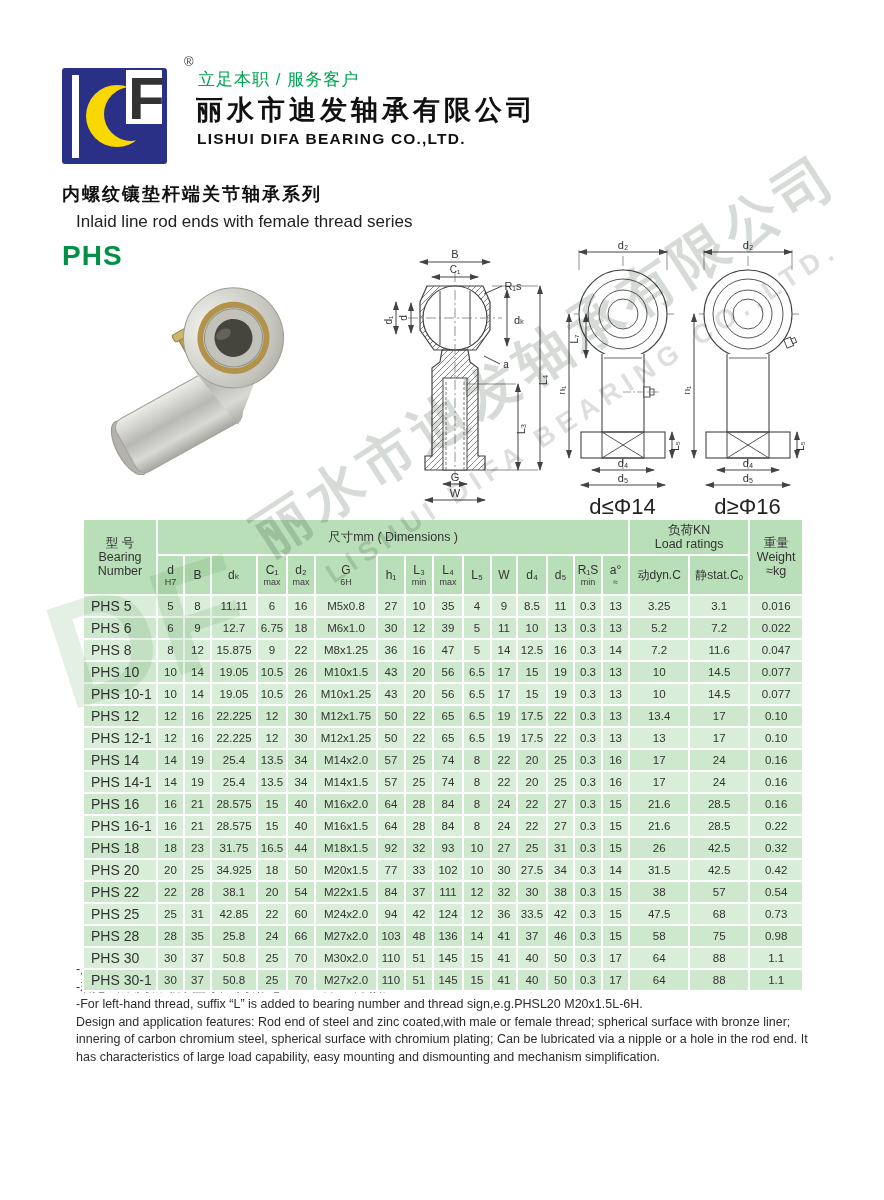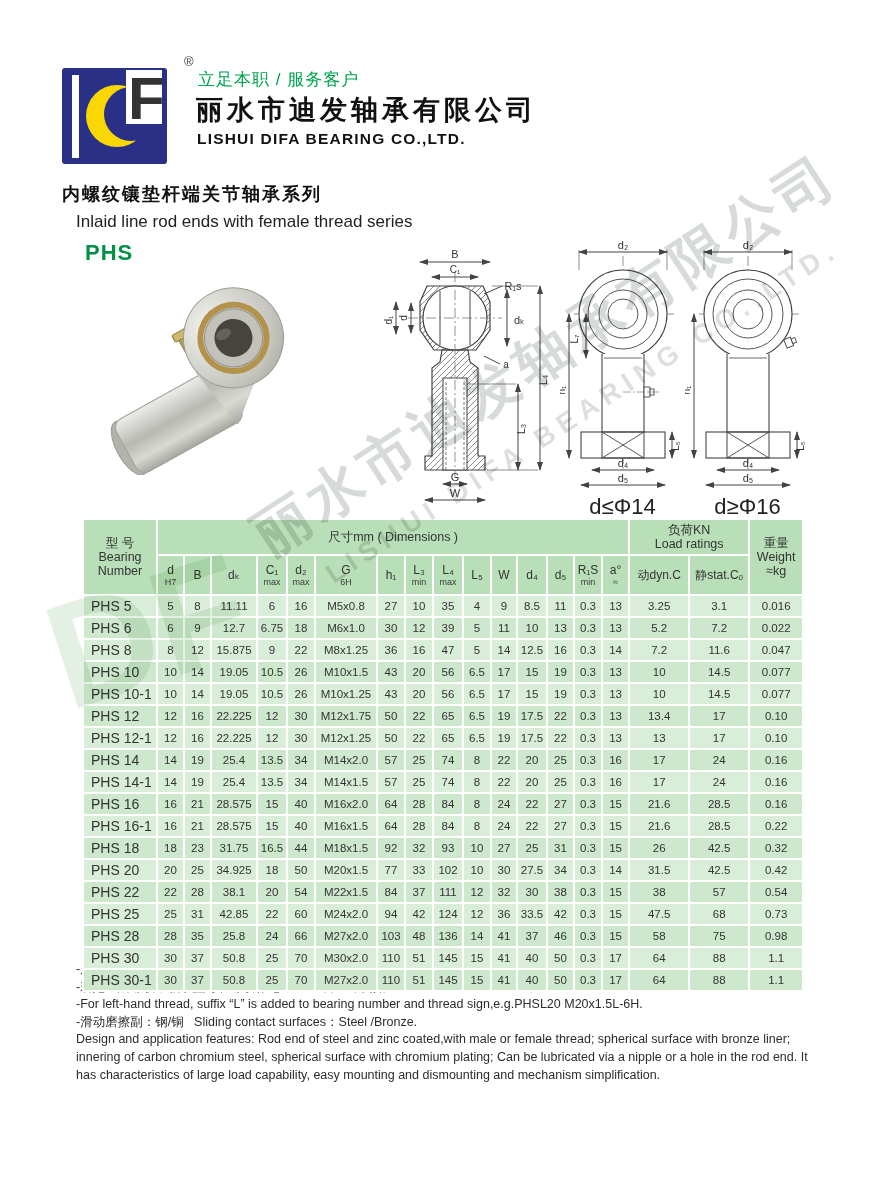--- a/index.html
+++ b/index.html
@@ -7,21 +7,21 @@
         font-family:"Liberation Sans","DejaVu Sans",sans-serif;color:#2e2e2e;margin:0 auto;}
   .abs{position:absolute;}
   
   .reg{font-size:13px;color:#444;}
   .slogan{font-size:17px;font-weight:normal;color:#00a551;letter-spacing:1px;}
   .company-cn{font-size:27px;font-weight:bold;color:#111;letter-spacing:4px;}
   .company-en{font-size:15.5px;font-weight:bold;color:#111;letter-spacing:1.2px;}
   
   .title-cn{font-size:18px;font-weight:bold;color:#111;letter-spacing:2px;}
   .title-en{font-size:17px;color:#222;}
-  .series{font-size:22px;font-weight:bold;color:#009147;letter-spacing:1px;margin-left:23px;}
+  .series{font-size:28px;font-weight:bold;color:#009147;letter-spacing:1px;}
   .fig-caption{font-size:22px;color:#222;text-align:center;width:125px;}
   
   .wm{pointer-events:none;mix-blend-mode:multiply;z-index:6;}
   .wm1{left:255px;top:255px;width:660px;height:300px;transform:rotate(-33deg);transform-origin:40% 60%;
        display:flex;flex-direction:column;align-items:center;justify-content:center;}
   .wm1 .wm-cn{font-size:56px;font-weight:bold;color:#d7dbd7;letter-spacing:6px;white-space:nowrap;}
   .wm1 .wm-en{font-size:27px;font-weight:bold;color:#dcdfdc;letter-spacing:7px;white-space:nowrap;margin-top:14px;}
   .wm2{left:48px;top:545px;font-size:150px;font-weight:bold;color:#cfe3cf;transform:rotate(-18deg);opacity:.55;}
   
   table.spec{border-collapse:collapse;table-layout:fixed;width:720px;background:#d7edd7;z-index:2;position:absolute;}
@@ -669,17 +669,16 @@
           <td>88</td>
           <td>1.1</td>
         </tr>
       </tbody>
   </table>
 
   <div class="abs notes">
       <div class="note"><span>-尺寸单位为mm   Dimensions in mm.</span></div>
       <div class="note"><span>-若是左旋螺纹，轴承型号和螺纹标记应加“L”或“左”, 例如：PHSL20 M20x1.5左-6H。</span></div>
       <div class="note"><span>-For left-hand thread, suffix “L” is added to bearing number and thread sign,e.g.PHSL20 M20x1.5L-6H.</span></div>
-      <div class="note"><span>-滑动磨擦副：钢/铜   Sliding contact surfaces：Steel /Bronze.</span></div>
       <div class="note"><span>Design and application features: Rod end of steel and zinc coated,with male or female thread; spherical surface with bronze liner; innering of carbon chromium steel, spherical surface with chromium plating; Can be lubricated via a nipple or a hole in the rod end. It has characteristics of large load capability, easy mounting and dismounting and mechanism simplification.</span></div>
     </div>
 
 </div>
 
 </body></html>

